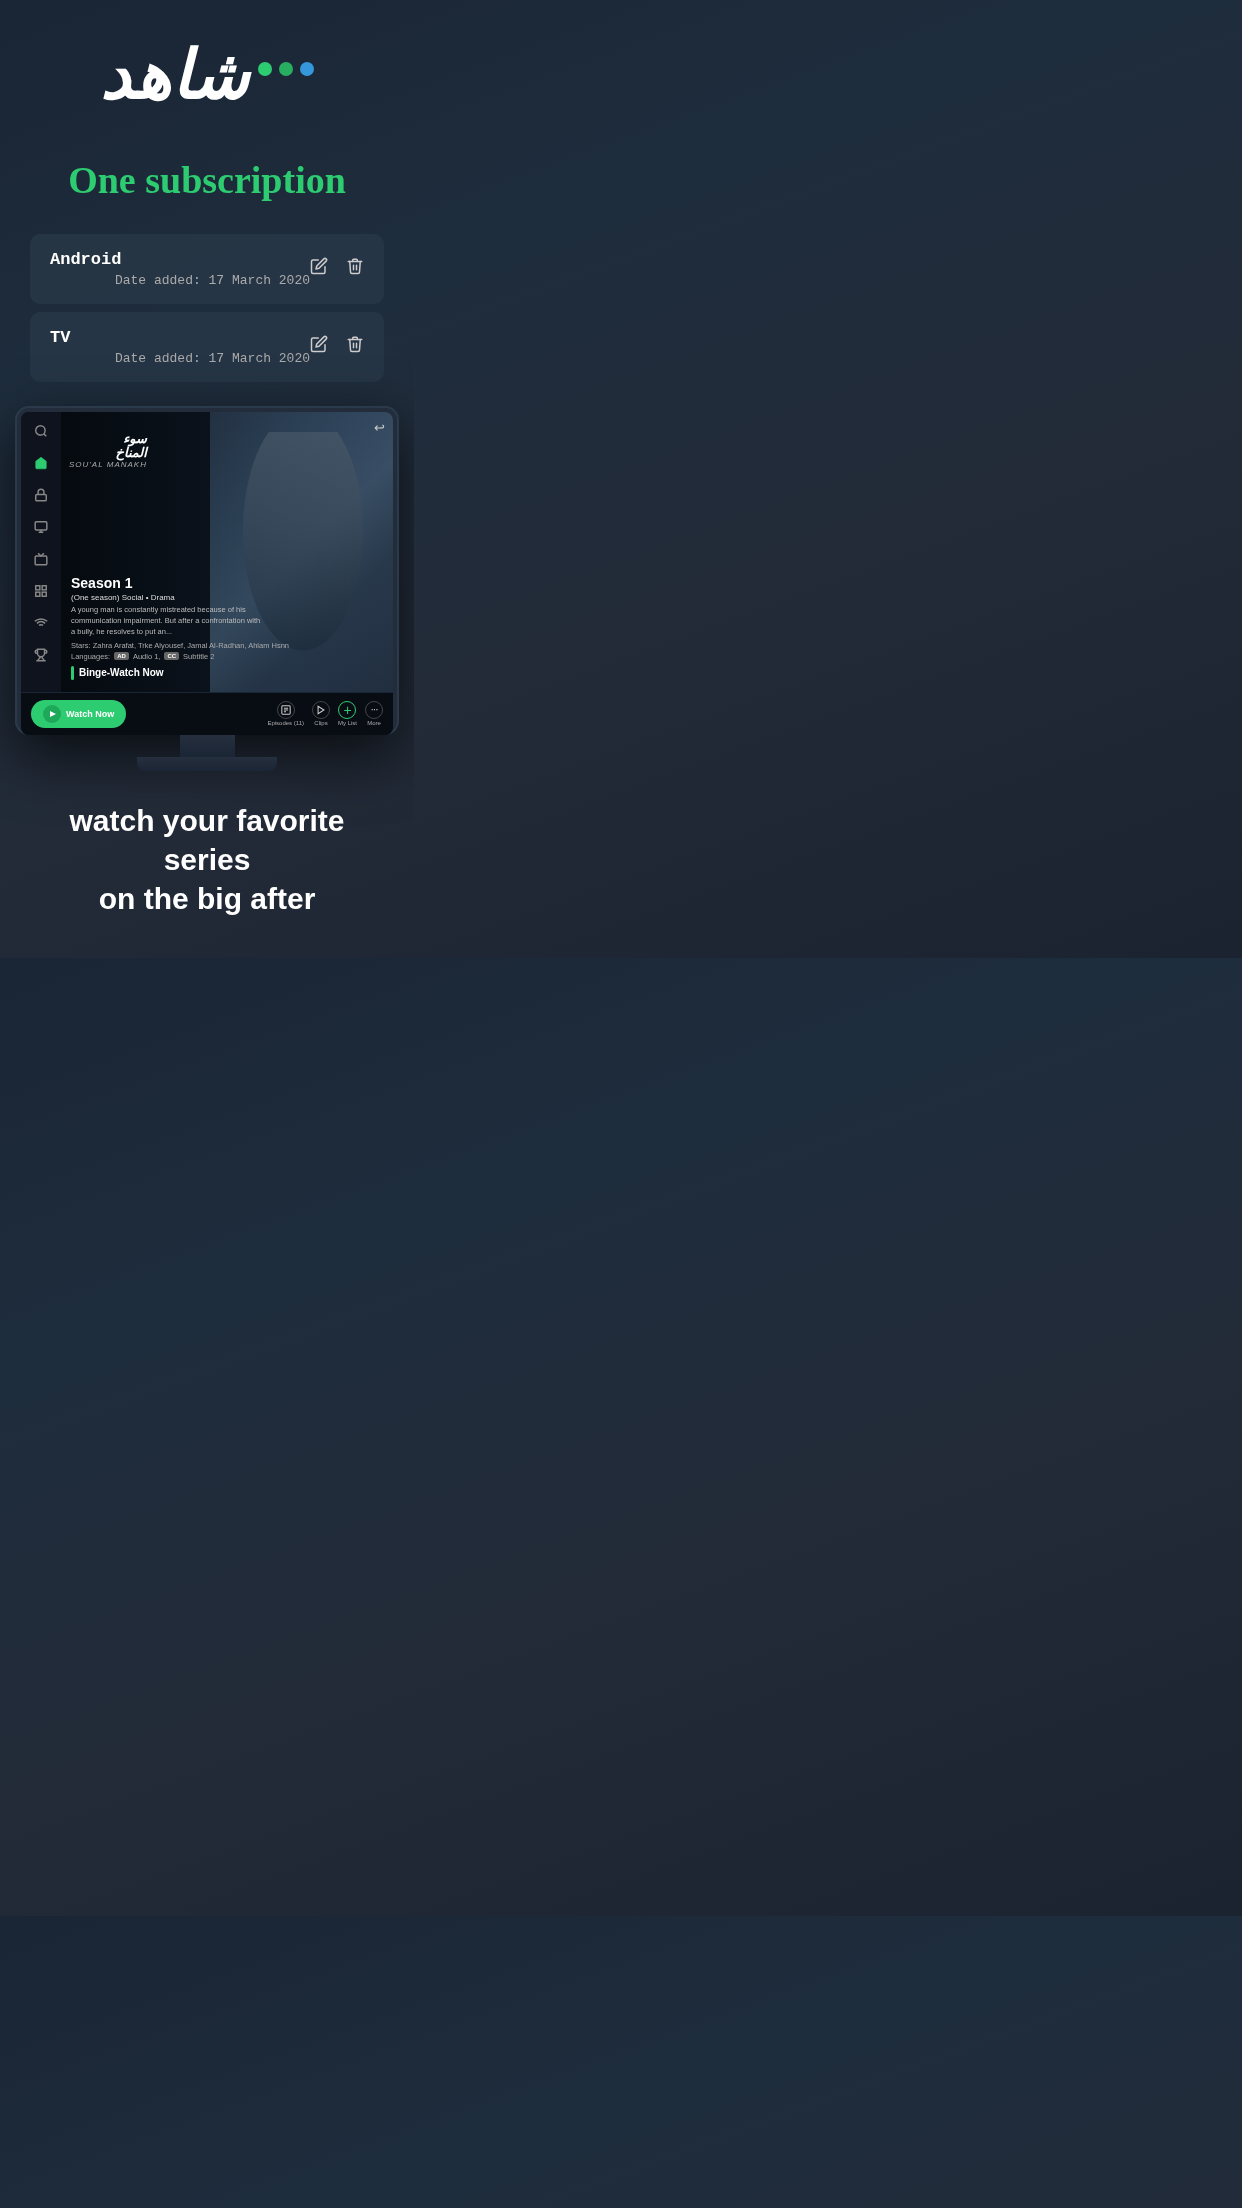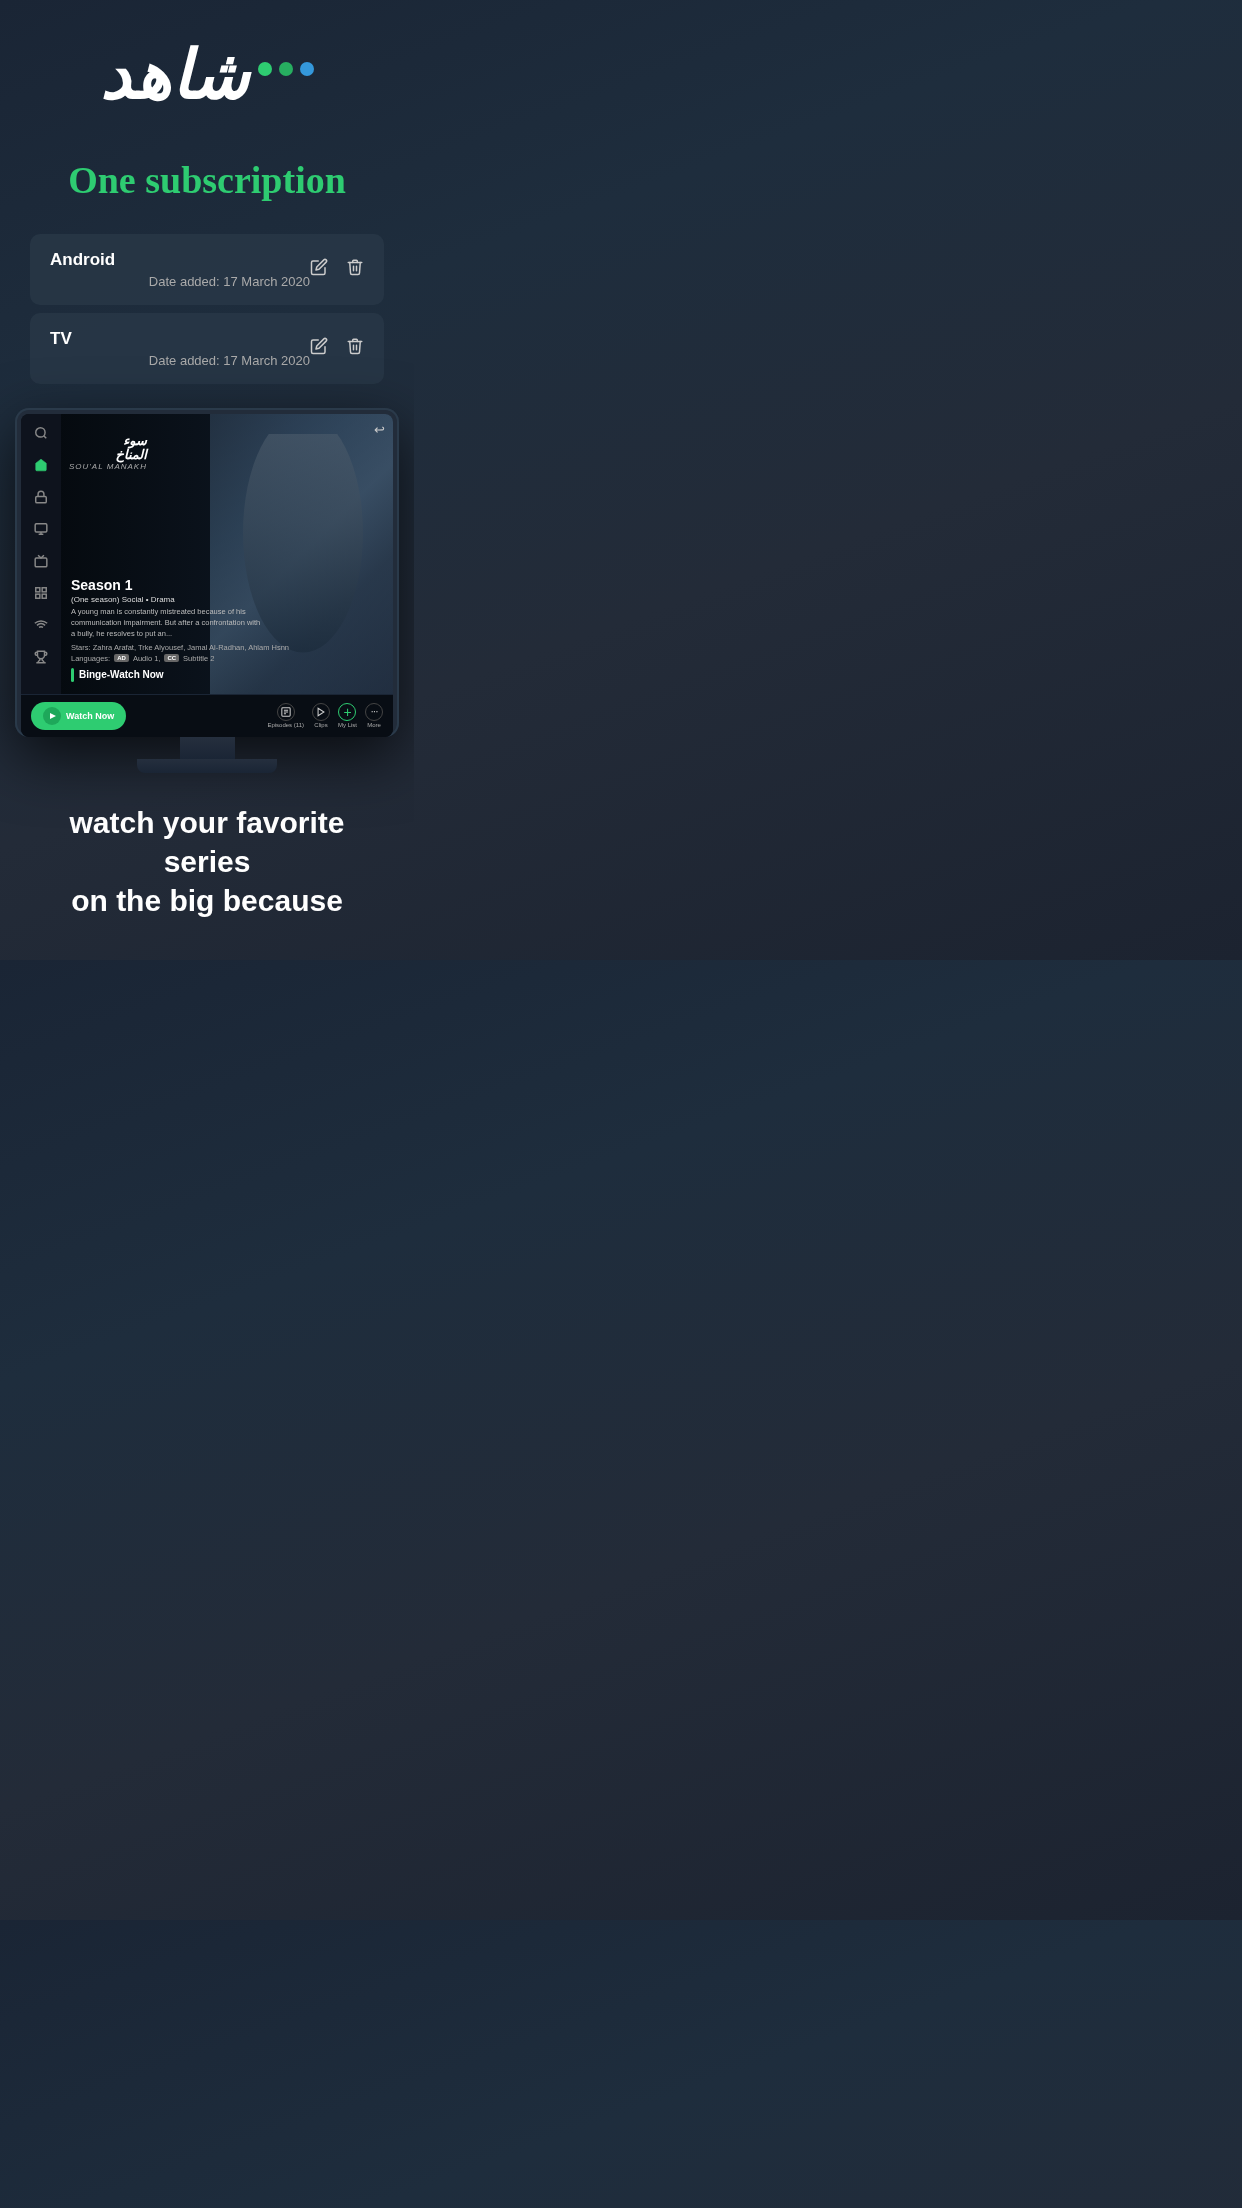--- a/index.html
+++ b/index.html
@@ -76,20 +76,21 @@
     }
 
     .device-card {
       background: rgba(40, 55, 70, 0.85);
       border-radius: 10px;
       padding: 16px 20px;
       display: flex;
       align-items: center;
       justify-content: space-between;
       margin-bottom: 4px;
+      font-family: Liberation Mono, monospace;
     }
 
     .device-info {
       flex: 1;
     }
 
     .device-name {
       font-size: 17px;
       font-weight: 600;
       color: #fff;
@@ -450,15 +451,15 @@
       <div style="width:55px;height:22px;background:linear-gradient(to bottom,#252f3e,#1a2535);"></div>
     </div>
     <div style="width:140px;height:14px;background:linear-gradient(to bottom,#252f3e,#1a2535);border-radius:0 0 8px 8px;"></div>
   </div>
 
 </div>
 
 <div class="bottom-text">
   <div class="bottom-tagline">
     <span>watch your favorite series</span><br>
-    <span>on the big because</span>
+    <span>on the big after</span>
   </div>
 </div>
 
 </body></html>

